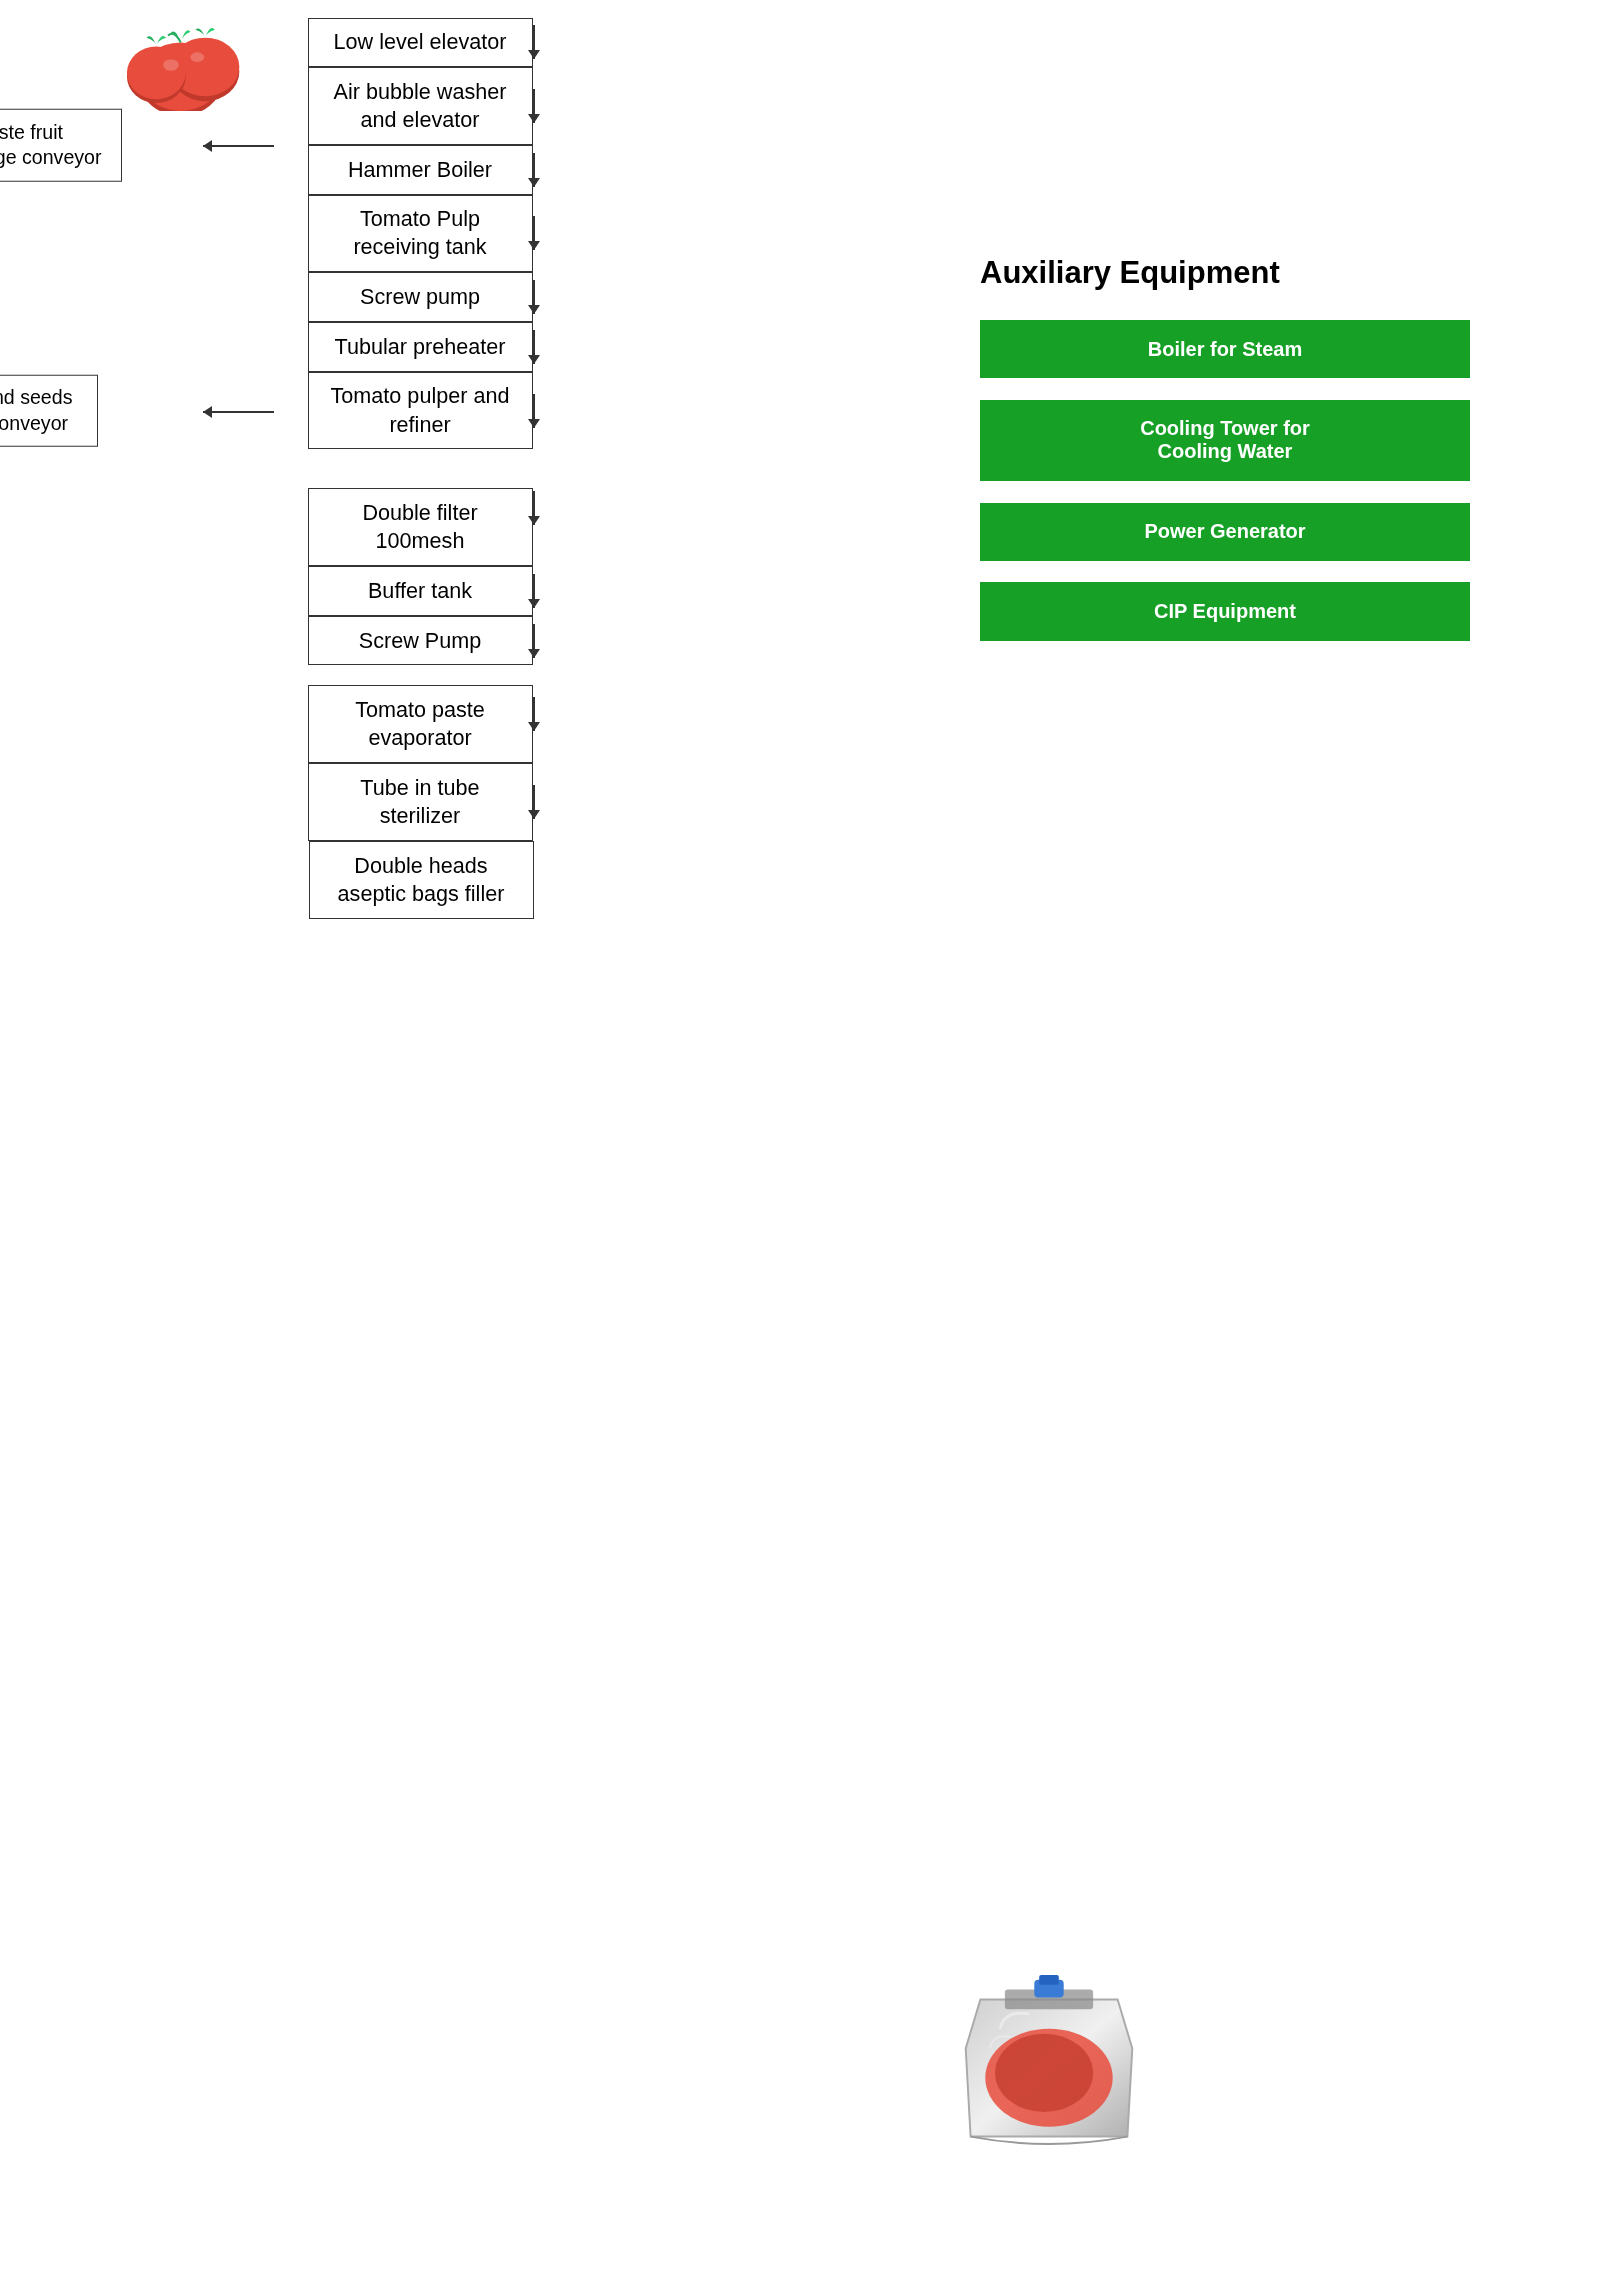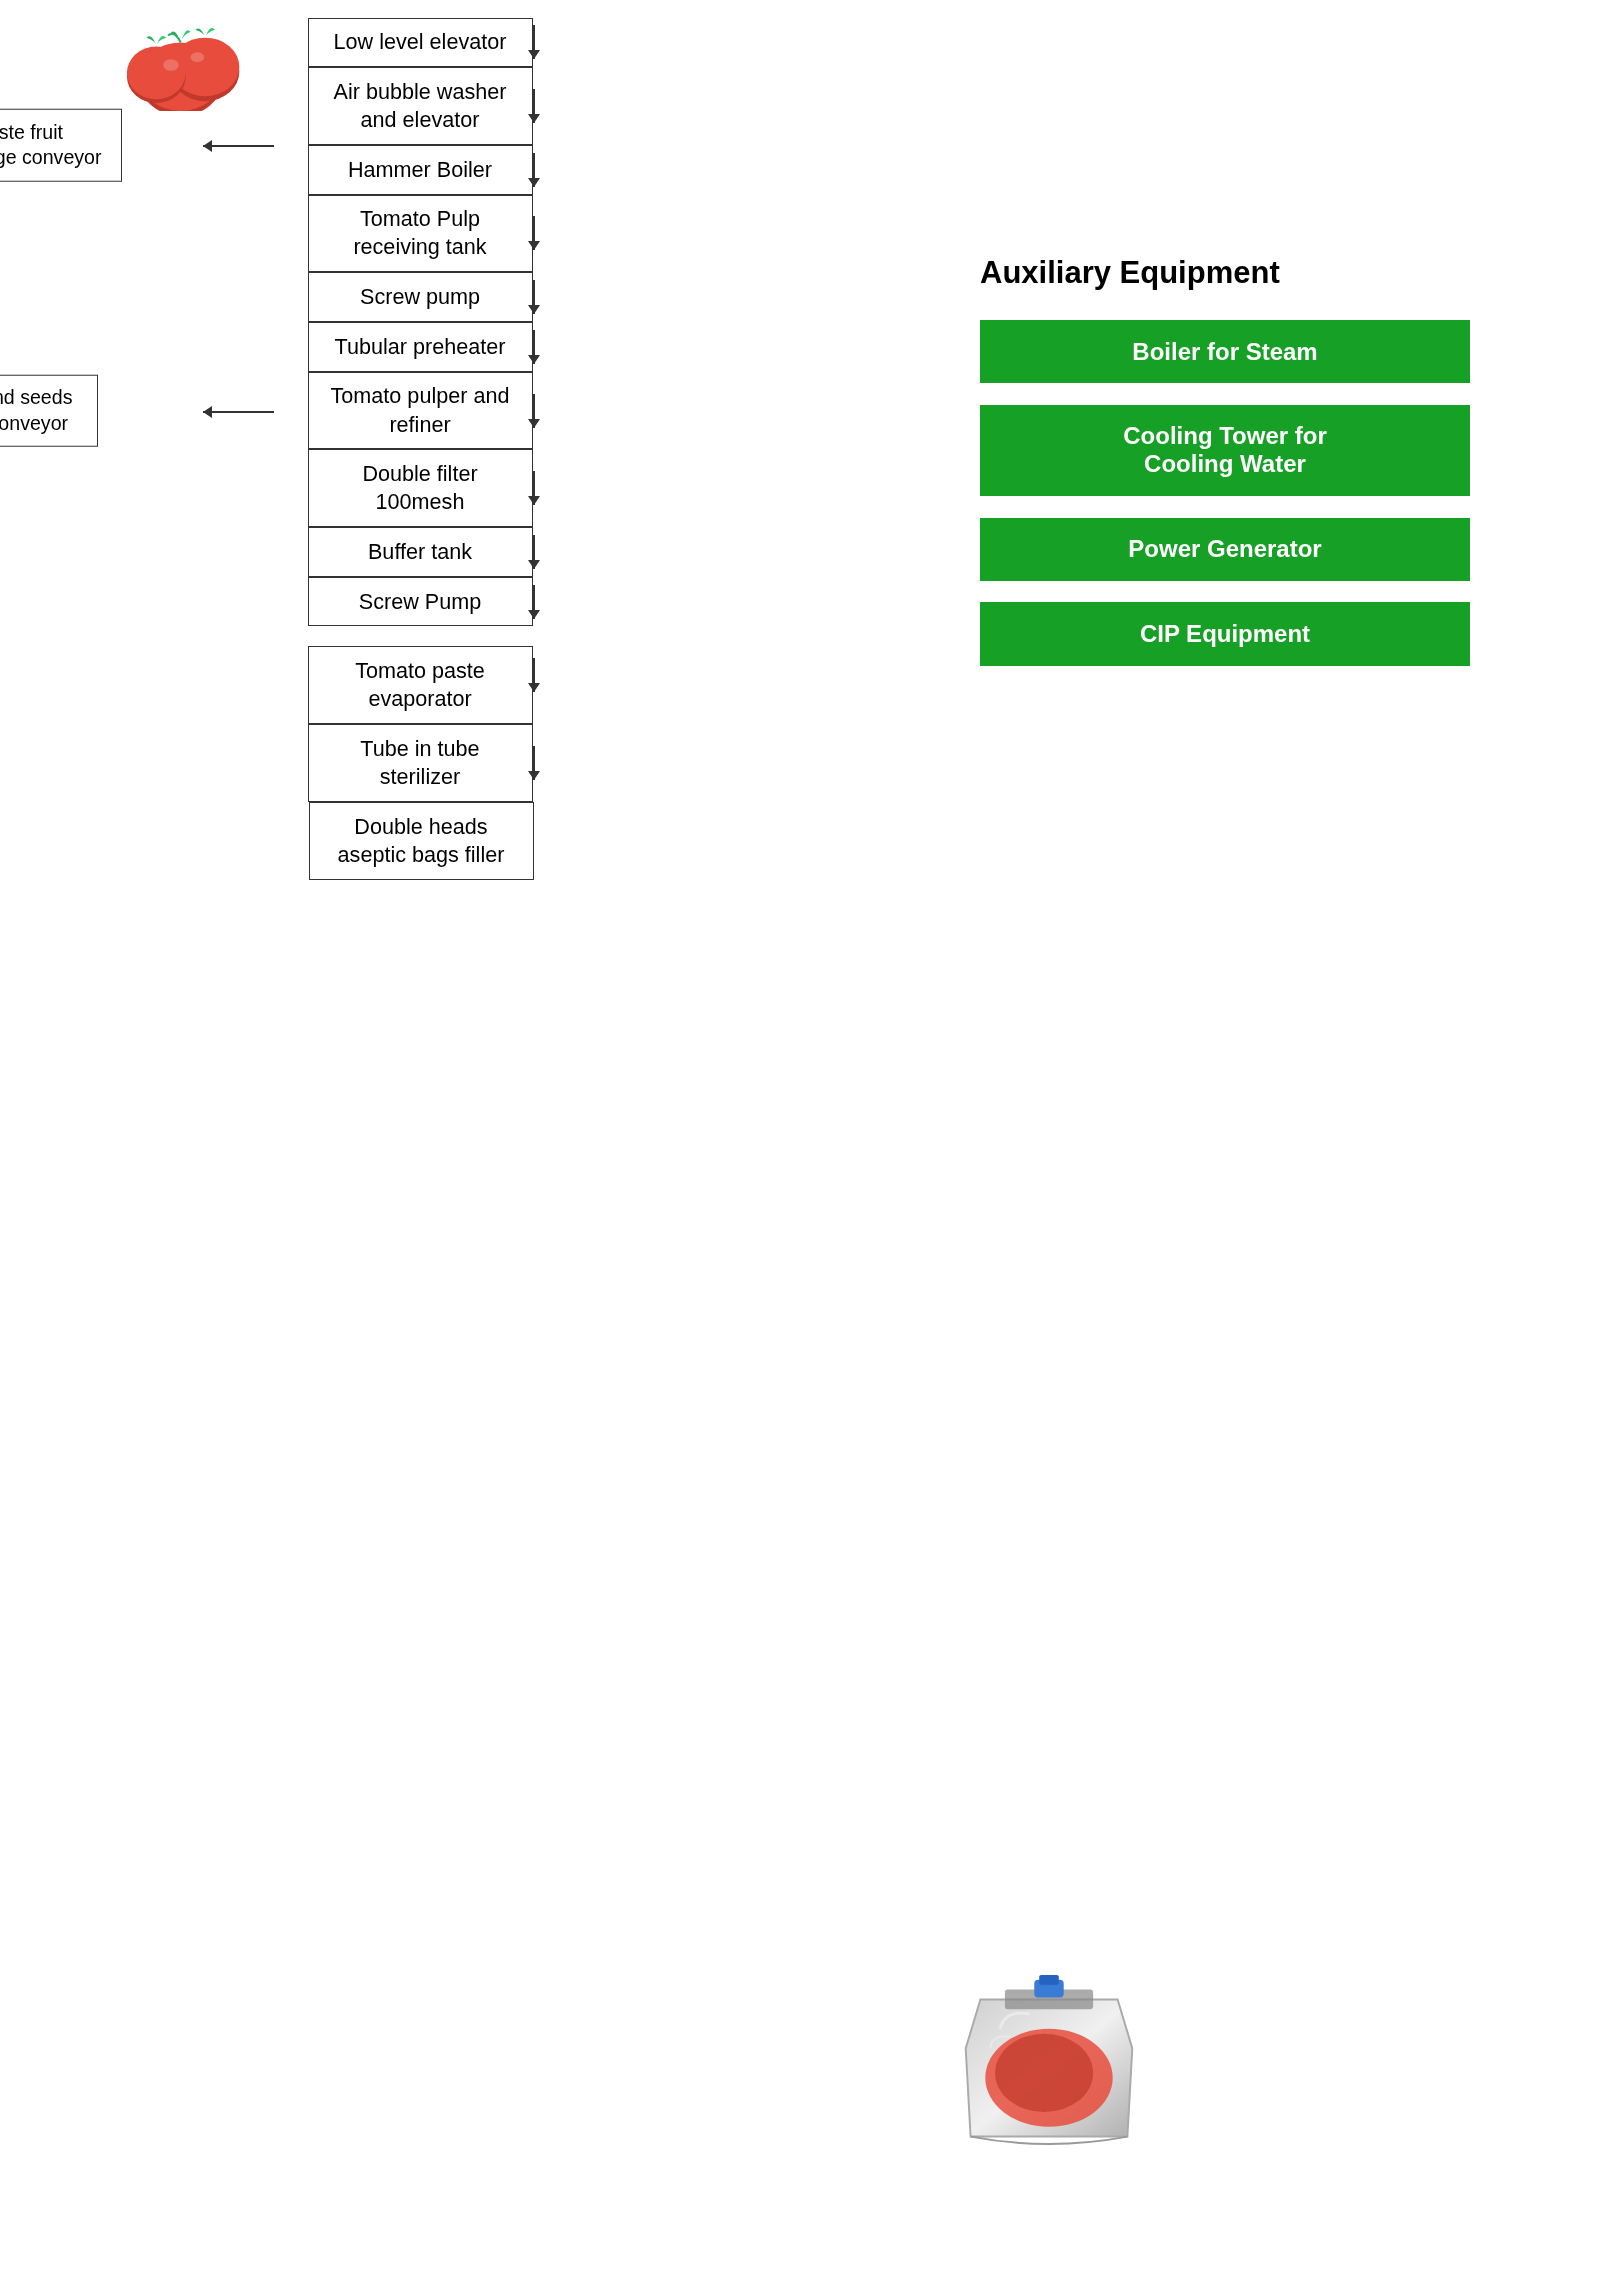--- a/index.html
+++ b/index.html
@@ -61,21 +61,21 @@
     }
     .aux-title {
       font-size: 31px;
       font-weight: bold;
       margin-bottom: 29px;
       color: #000;
     }
     .aux-btn {
       background: #16a025;
       color: #fff;
-      font-size: 24px;
+      font-size: 20px;
       font-weight: bold;
       padding: 17.6px 29px;
       margin-bottom: 21.6px;
       display: block;
       min-width: 314px;
       text-align: center;
     }
     
     .bag-img {
       position: absolute;
@@ -196,21 +196,21 @@
       </div>
       <div class="step-inner">
         <div class="flow-box" style="white-space: pre-line;">Tomato pulper and
 refiner</div>
         <div class="arrow-down"></div>
       </div>
     </div>
 
     <div class="step-wrapper">
       <div class="step-inner">
-        <div class="flow-box" style="white-space: pre-line;">Double filter
+        <div class="flow-box" style="white-space: pre-line; margin-top: 39px;">Double filter
 100mesh</div>
         <div class="arrow-down"></div>
       </div>
     </div>
 
     <div class="step-wrapper">
       <div class="step-inner">
         <div class="flow-box" style="white-space: pre-line;">Buffer tank</div>
         <div class="arrow-down"></div>
       </div>

